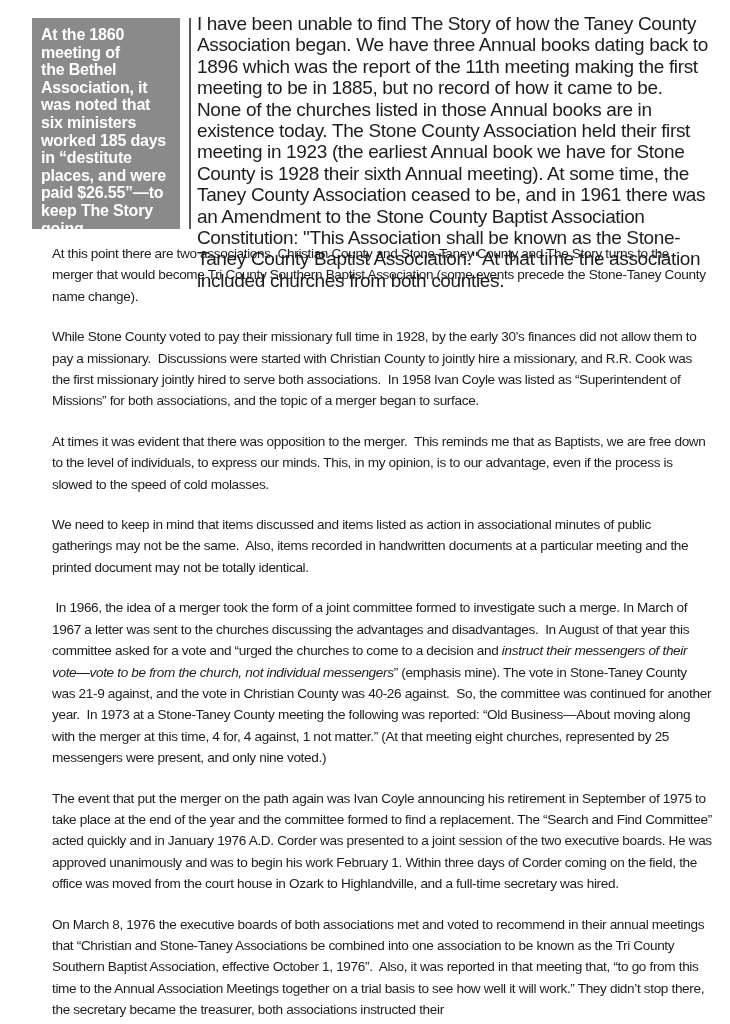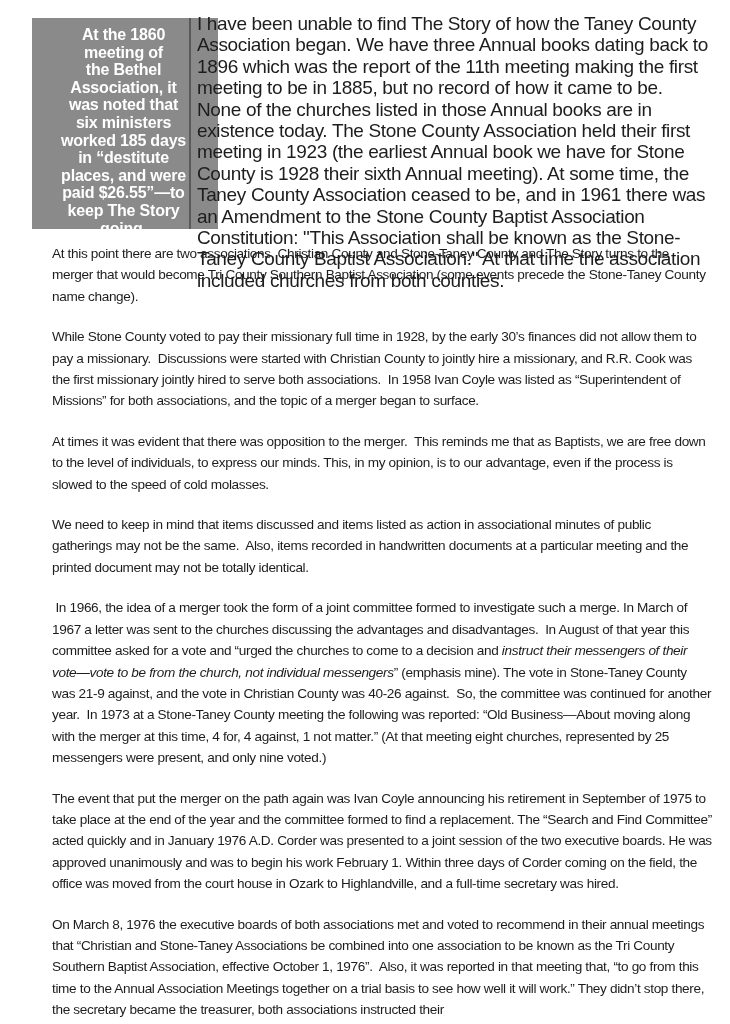--- a/index.html
+++ b/index.html
@@ -10,26 +10,25 @@
     background: #ffffff;
     overflow: hidden;
     font-family: "Liberation Sans", sans-serif;
     color: #1d1d1d;
   }
   
   .callout {
     position: absolute;
     left: 32px;
     top: 18px;
-    width: 186px;
+    width: 148px;
     height: 211px;
     box-sizing: border-box;
     background: #8a8a8a;
     padding: 8px 12px 0 9px;
-    text-align: center;
   }
   .callout .callout-text {
     display: block;
     color: #ffffff;
     font-weight: 700;
     font-size: 16px;
     line-height: 17.6px;
     letter-spacing: -0.2px;
     white-space: pre-line;
   }

